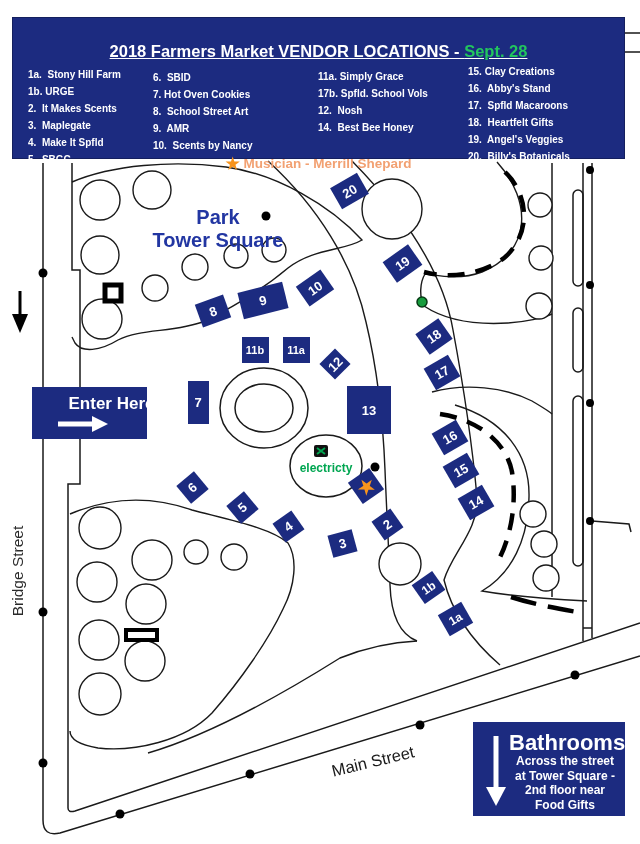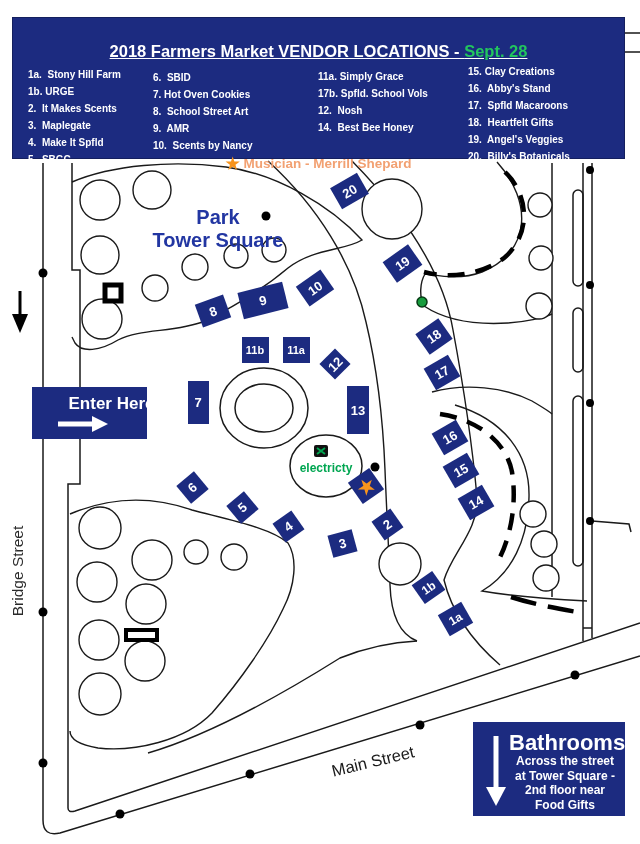--- a/index.html
+++ b/index.html
@@ -203,21 +203,21 @@
   <div id="markers-layer">
       <div class="marker" style="left: 333.5px; top: 179px; width: 31px; height: 24px; transform: rotate(-30deg);">20</div>
       <div class="marker" style="left: 386.5px; top: 250.5px; width: 31px; height: 25px; transform: rotate(-35deg);">19</div>
       <div class="marker" style="left: 300px; top: 276px; width: 30px; height: 24px; transform: rotate(-35deg);">10</div>
       <div class="marker" style="left: 240px; top: 286.5px; width: 46px; height: 27px; transform: rotate(-14deg);">9</div>
       <div class="marker" style="left: 198px; top: 299px; width: 30px; height: 24px; transform: rotate(-20deg);">8</div>
       <div class="marker" style="left: 241.5px; top: 337px; width: 27px; height: 26px; transform: rotate(0deg); font-size: 11px;">11b</div>
       <div class="marker" style="left: 282.5px; top: 337px; width: 27px; height: 26px; transform: rotate(0deg); font-size: 11px;">11a</div>
       <div class="marker" style="left: 324px; top: 353px; width: 22px; height: 22px; transform: rotate(-45deg);">12</div>
       <div class="marker" style="left: 187.5px; top: 380.5px; width: 21px; height: 43px; transform: rotate(0deg);">7</div>
-      <div class="marker" style="left: 347px; top: 386px; width: 22px; height: 48px; transform: rotate(0deg);">13</div>
+      <div class="marker" style="left: 347px; top: 386px; width: 44px; height: 48px; transform: rotate(0deg);">13</div>
       <div class="marker" style="left: 420px; top: 323.5px; width: 28px; height: 25px; transform: rotate(-35deg);">18</div>
       <div class="marker" style="left: 428px; top: 359.5px; width: 28px; height: 25px; transform: rotate(-30deg);">17</div>
       <div class="marker" style="left: 436px; top: 424.5px; width: 28px; height: 25px; transform: rotate(-30deg);">16</div>
       <div class="marker" style="left: 447px; top: 457.5px; width: 28px; height: 25px; transform: rotate(-30deg);">15</div>
       <div class="marker" style="left: 462px; top: 489.5px; width: 28px; height: 25px; transform: rotate(-30deg);">14</div>
       <div class="marker" style="left: 180.5px; top: 475.5px; width: 23px; height: 23px; transform: rotate(-40deg);">6</div>
       <div class="marker" style="left: 230.5px; top: 495.5px; width: 23px; height: 23px; transform: rotate(-40deg);">5</div>
       <div class="marker" style="left: 276.5px; top: 514.5px; width: 23px; height: 23px; transform: rotate(-35deg);">4</div>
       <div class="marker" style="left: 329.5px; top: 531.5px; width: 25px; height: 23px; transform: rotate(-15deg);">3</div>
       <div class="marker" style="left: 375.5px; top: 512.5px; width: 23px; height: 23px; transform: rotate(-35deg);">2</div>

